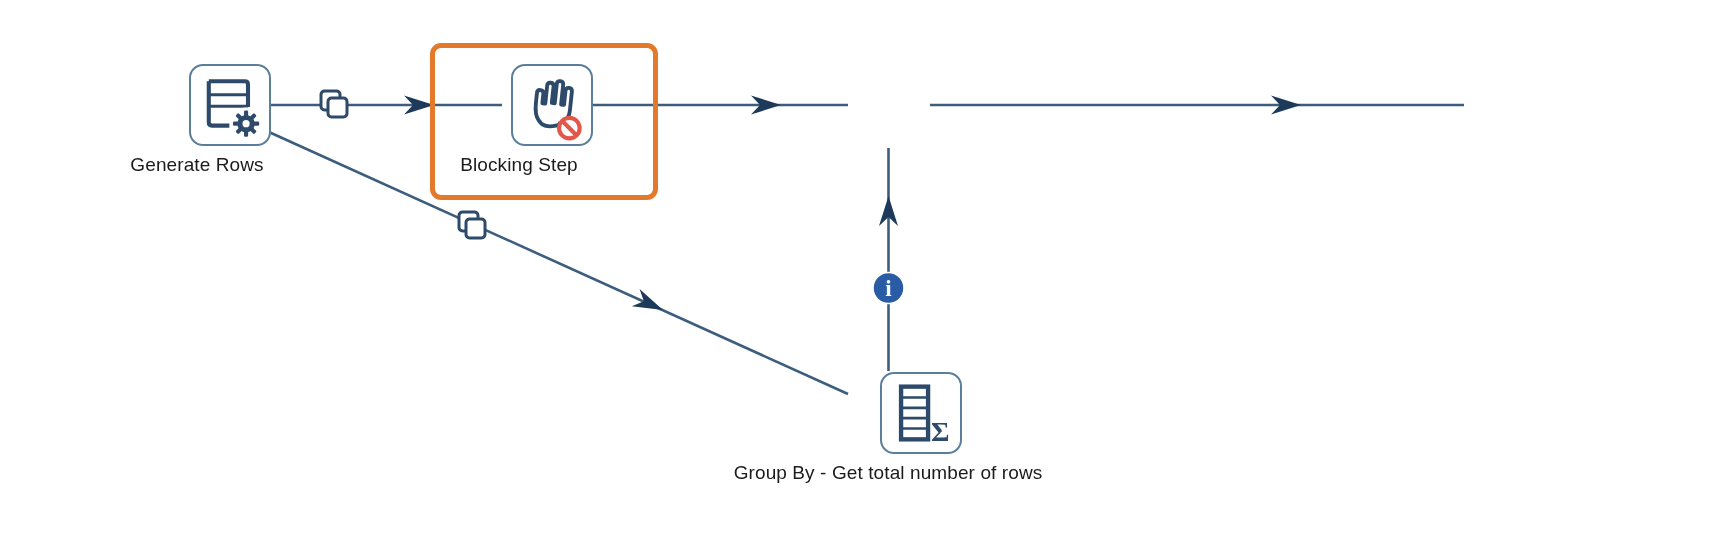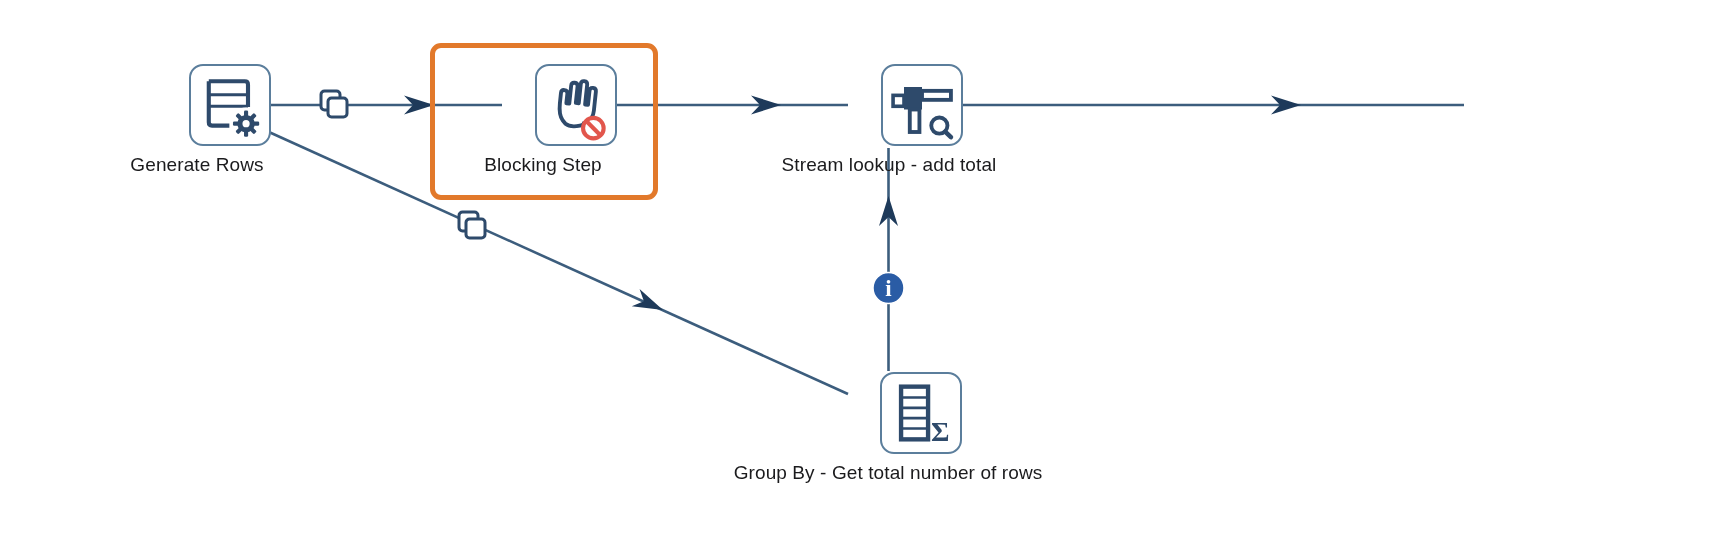--- a/index.html
+++ b/index.html
@@ -93,21 +93,21 @@
           <rect x="38.9" y="32.3" width="3.2" height="5" rx="1" transform="rotate(270 40.5 42.5)"></rect>
           <rect x="38.9" y="32.3" width="3.2" height="5" rx="1" transform="rotate(315 40.5 42.5)"></rect>
           <circle cx="40.5" cy="42.5" r="6.8"></circle>
           <circle cx="40.5" cy="42.5" r="2.8" fill="#ffffff"></circle>
         </g>
       </svg>
     </div>
     <div class="step-label">Generate Rows</div>
   </div>
 
-  <div class="step" id="step-blocking-step" style="left:502px;top:64px">
+  <div class="step" id="step-blocking-step" style="left:478px;top:64px">
     <div class="step-icon">
       <svg viewBox="0 0 56 56">
         <g transform="rotate(6 29 27)">
           <path fill="#ffffff" stroke="#2E4A6B" stroke-width="3" stroke-linejoin="round" d="
             M19 41
             C16.5 38 15.5 33 15.5 28
             L15.5 20 Q15.5 17.5 18 17.5 Q20.5 17.5 20.5 20
             L20.5 27.5 L22.8 27.5
             L22.8 13.5 Q22.8 11 25.3 11 Q27.8 11 27.8 13.5
             L27.8 26.5 L30.1 26.5
@@ -121,35 +121,20 @@
         </g>
         <g>
           <circle cx="41.5" cy="46" r="8" fill="#ffffff" stroke="#E2564C" stroke-width="3.2"></circle>
           <line x1="36.2" y1="40.7" x2="46.8" y2="51.3" stroke="#E2564C" stroke-width="3.2"></line>
         </g>
       </svg>
     </div>
     <div class="step-label">Blocking Step</div>
   </div>
 
-  <div class="step" id="step-stream-lookup" style="left:848px;top:64px">
-    <div class="step-icon">
-      <svg viewBox="0 0 56 56">
-        <rect x="5.5" y="20.5" width="8.5" height="8.5" class="glyph-stroke" stroke-width="2.8" fill="#ffffff"></rect>
-        <rect x="14" y="14" width="14" height="17.5" class="glyph-fill"></rect>
-        <rect x="28" y="17" width="22.5" height="7" class="glyph-stroke" stroke-width="3" fill="#ffffff"></rect>
-        <rect x="18.5" y="31.5" width="7.5" height="17.5" class="glyph-stroke" stroke-width="3" fill="#ffffff"></rect>
-        <g>
-          <circle cx="41.5" cy="44" r="6.3" fill="#ffffff" stroke="#2E4A6B" stroke-width="3"></circle>
-          <line x1="46" y1="48.7" x2="50.5" y2="53" stroke="#2E4A6B" stroke-width="3.6" stroke-linecap="round"></line>
-        </g>
-      </svg>
-    </div>
-    <div class="step-label">Stream lookup - add total</div>
-  </div>
 
 
   <div class="step" id="step-group-by" style="left:847px;top:372px">
     <div class="step-icon">
       <svg viewBox="0 0 56 56">
         <rect x="12.5" y="7.5" width="21" height="41" fill="#ffffff" class="glyph-stroke" stroke-width="3.4"></rect>
         <path class="glyph-stroke" stroke-width="2" d="M12.5 16 H33.5 M12.5 24 H33.5 M12.5 32 H33.5 M12.5 40 H33.5"></path>
         <text x="43" y="50" text-anchor="middle" font-family="Liberation Serif, serif" font-weight="bold" font-size="22" fill="#2E4A6B">Σ</text>
       </svg>
     </div>

